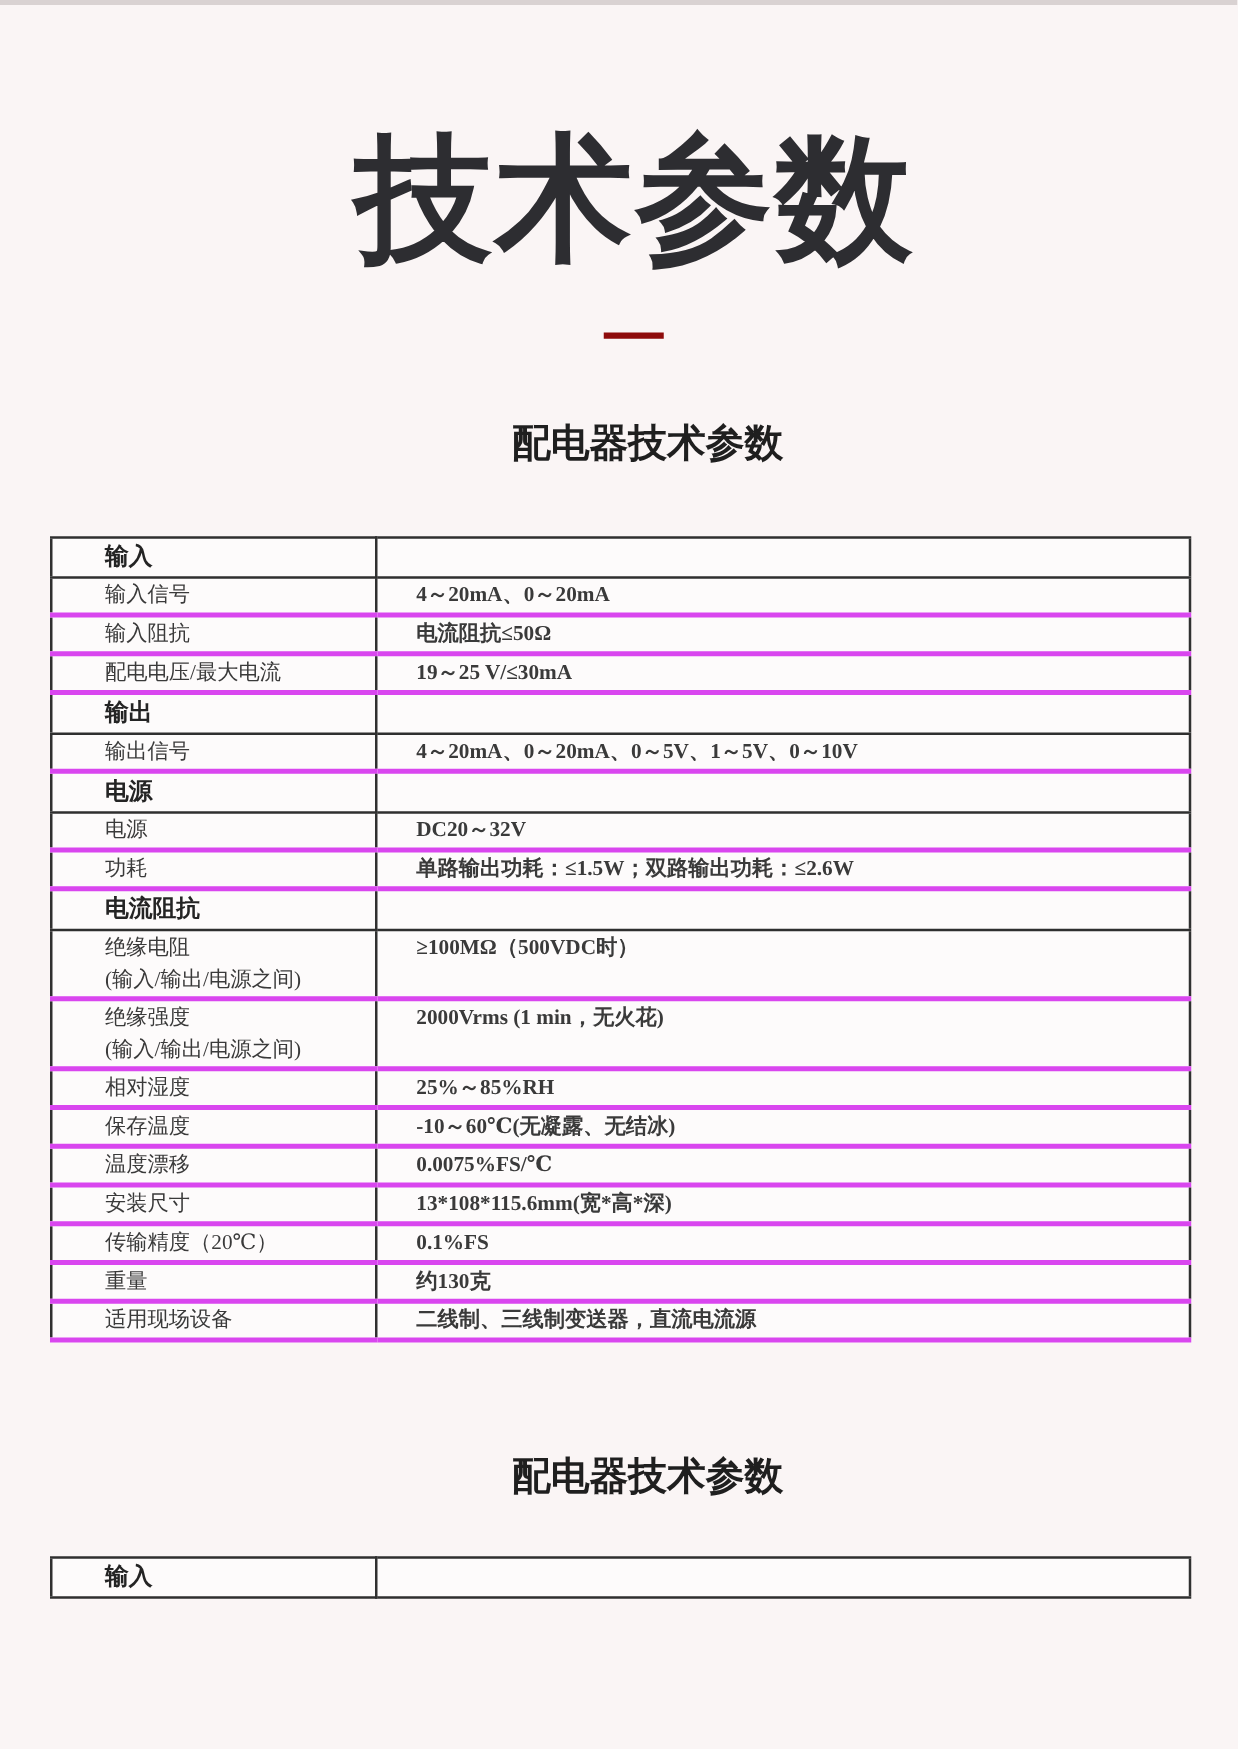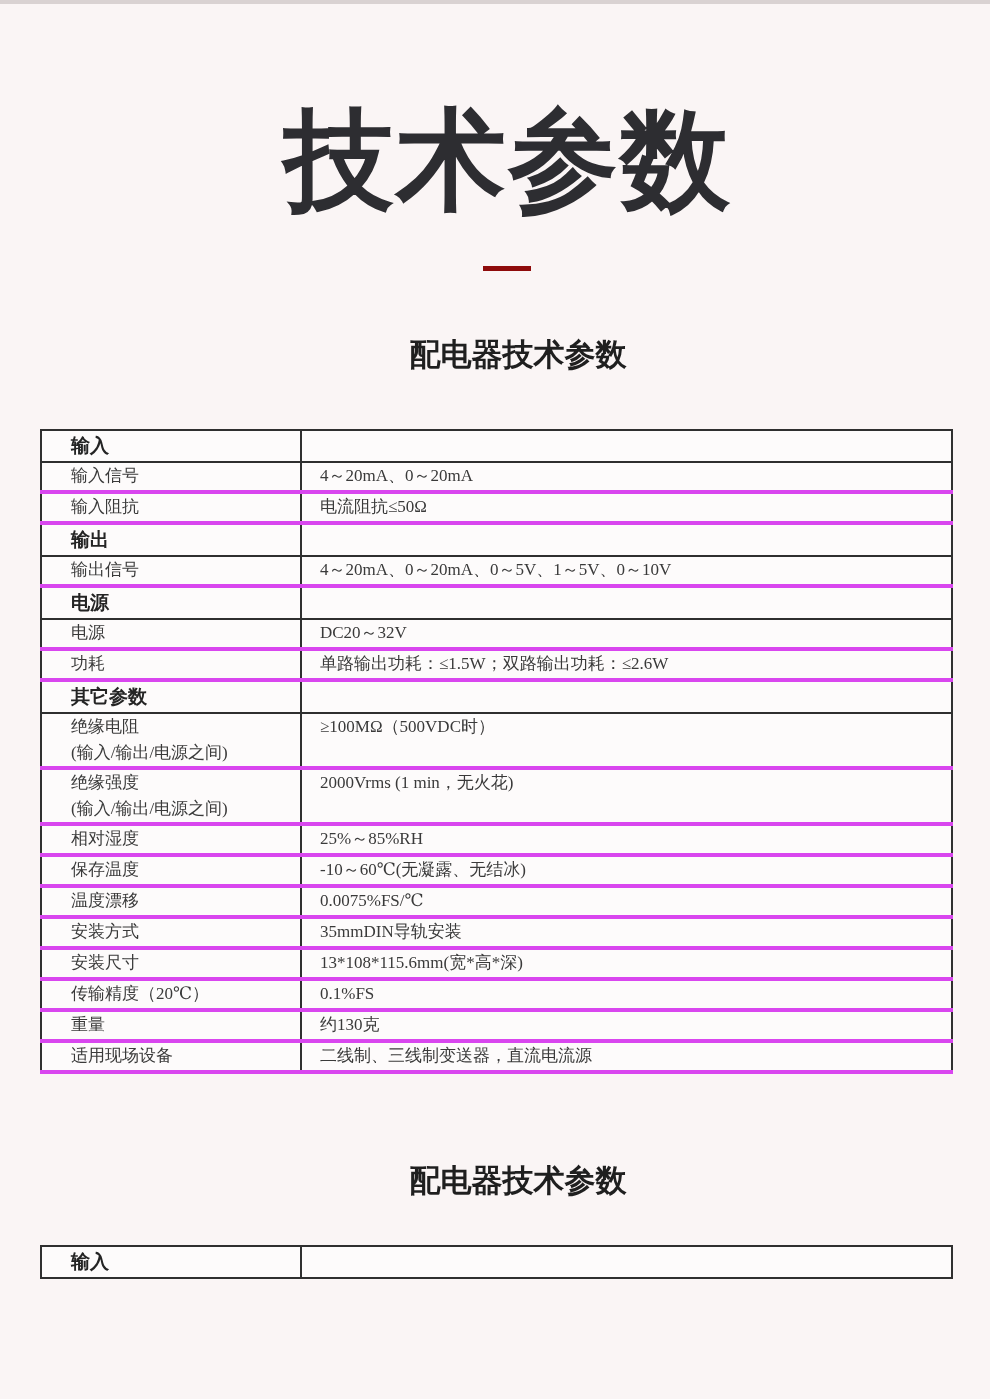--- a/index.html
+++ b/index.html
@@ -68,27 +68,28 @@
     border-top: 1px solid #4d4d4d;
     border-bottom: 4px solid #d946ef;
     vertical-align: top;
     line-height: 26px;
     padding: 0;
     overflow: hidden;
     white-space: nowrap;
   }
   tr.param td { height: 27px; }
   td.label {
-    padding-left: 29px;
+    padding-left: 42px;
     padding-right: 6px;
     border-right: 2px solid #303030;
   }
   td.value {
-    padding-left: 18px;
+    padding-left: 31px;
     padding-right: 8px;
+    font-weight: bold;
   }
   tr.section td {
     height: 30px;
     line-height: 30px;
     border-top: 2px solid #2f2f2f;
     border-bottom: 2px solid #2f2f2f;
   }
   tr.section td.label {
     font-family: "Liberation Sans", "DejaVu Sans", sans-serif;
     font-weight: 700;
@@ -118,20 +119,24 @@
         <td class="value"></td>
       </tr>
       <tr class="param">
         <td class="label">输入信号</td>
         <td class="value">4～20mA、0～20mA</td>
       </tr>
       <tr class="param">
         <td class="label">输入阻抗</td>
         <td class="value">电流阻抗≤50Ω</td>
       </tr>
+      <tr class="param">
+        <td class="label">配电电压/最大电流</td>
+        <td class="value">19～25 V/≤30mA</td>
+      </tr>
       <tr class="section">
         <td class="label">输出</td>
         <td class="value"></td>
       </tr>
       <tr class="param">
         <td class="label">输出信号</td>
         <td class="value">4～20mA、0～20mA、0～5V、1～5V、0～10V</td>
       </tr>
       <tr class="section">
         <td class="label">电源</td>
@@ -139,21 +144,21 @@
       </tr>
       <tr class="param">
         <td class="label">电源</td>
         <td class="value">DC20～32V</td>
       </tr>
       <tr class="param">
         <td class="label">功耗</td>
         <td class="value">单路输出功耗：≤1.5W；双路输出功耗：≤2.6W</td>
       </tr>
       <tr class="section">
-        <td class="label">其它参数</td>
+        <td class="label">电流阻抗</td>
         <td class="value"></td>
       </tr>
       <tr class="param">
         <td class="label">绝缘电阻<br>(输入/输出/电源之间)</td>
         <td class="value">≥100MΩ（500VDC时）</td>
       </tr>
       <tr class="param">
         <td class="label">绝缘强度<br>(输入/输出/电源之间)</td>
         <td class="value">2000Vrms (1 min，无火花)</td>
       </tr>
@@ -161,24 +166,20 @@
         <td class="label">相对湿度</td>
         <td class="value">25%～85%RH</td>
       </tr>
       <tr class="param">
         <td class="label">保存温度</td>
         <td class="value">-10～60℃(无凝露、无结冰)</td>
       </tr>
       <tr class="param">
         <td class="label">温度漂移</td>
         <td class="value">0.0075%FS/℃</td>
-      </tr>
-      <tr class="param">
-        <td class="label">安装方式</td>
-        <td class="value">35mmDIN导轨安装</td>
       </tr>
       <tr class="param">
         <td class="label">安装尺寸</td>
         <td class="value">13*108*115.6mm(宽*高*深)</td>
       </tr>
       <tr class="param">
         <td class="label">传输精度（20℃）</td>
         <td class="value">0.1%FS</td>
       </tr>
       <tr class="param">

